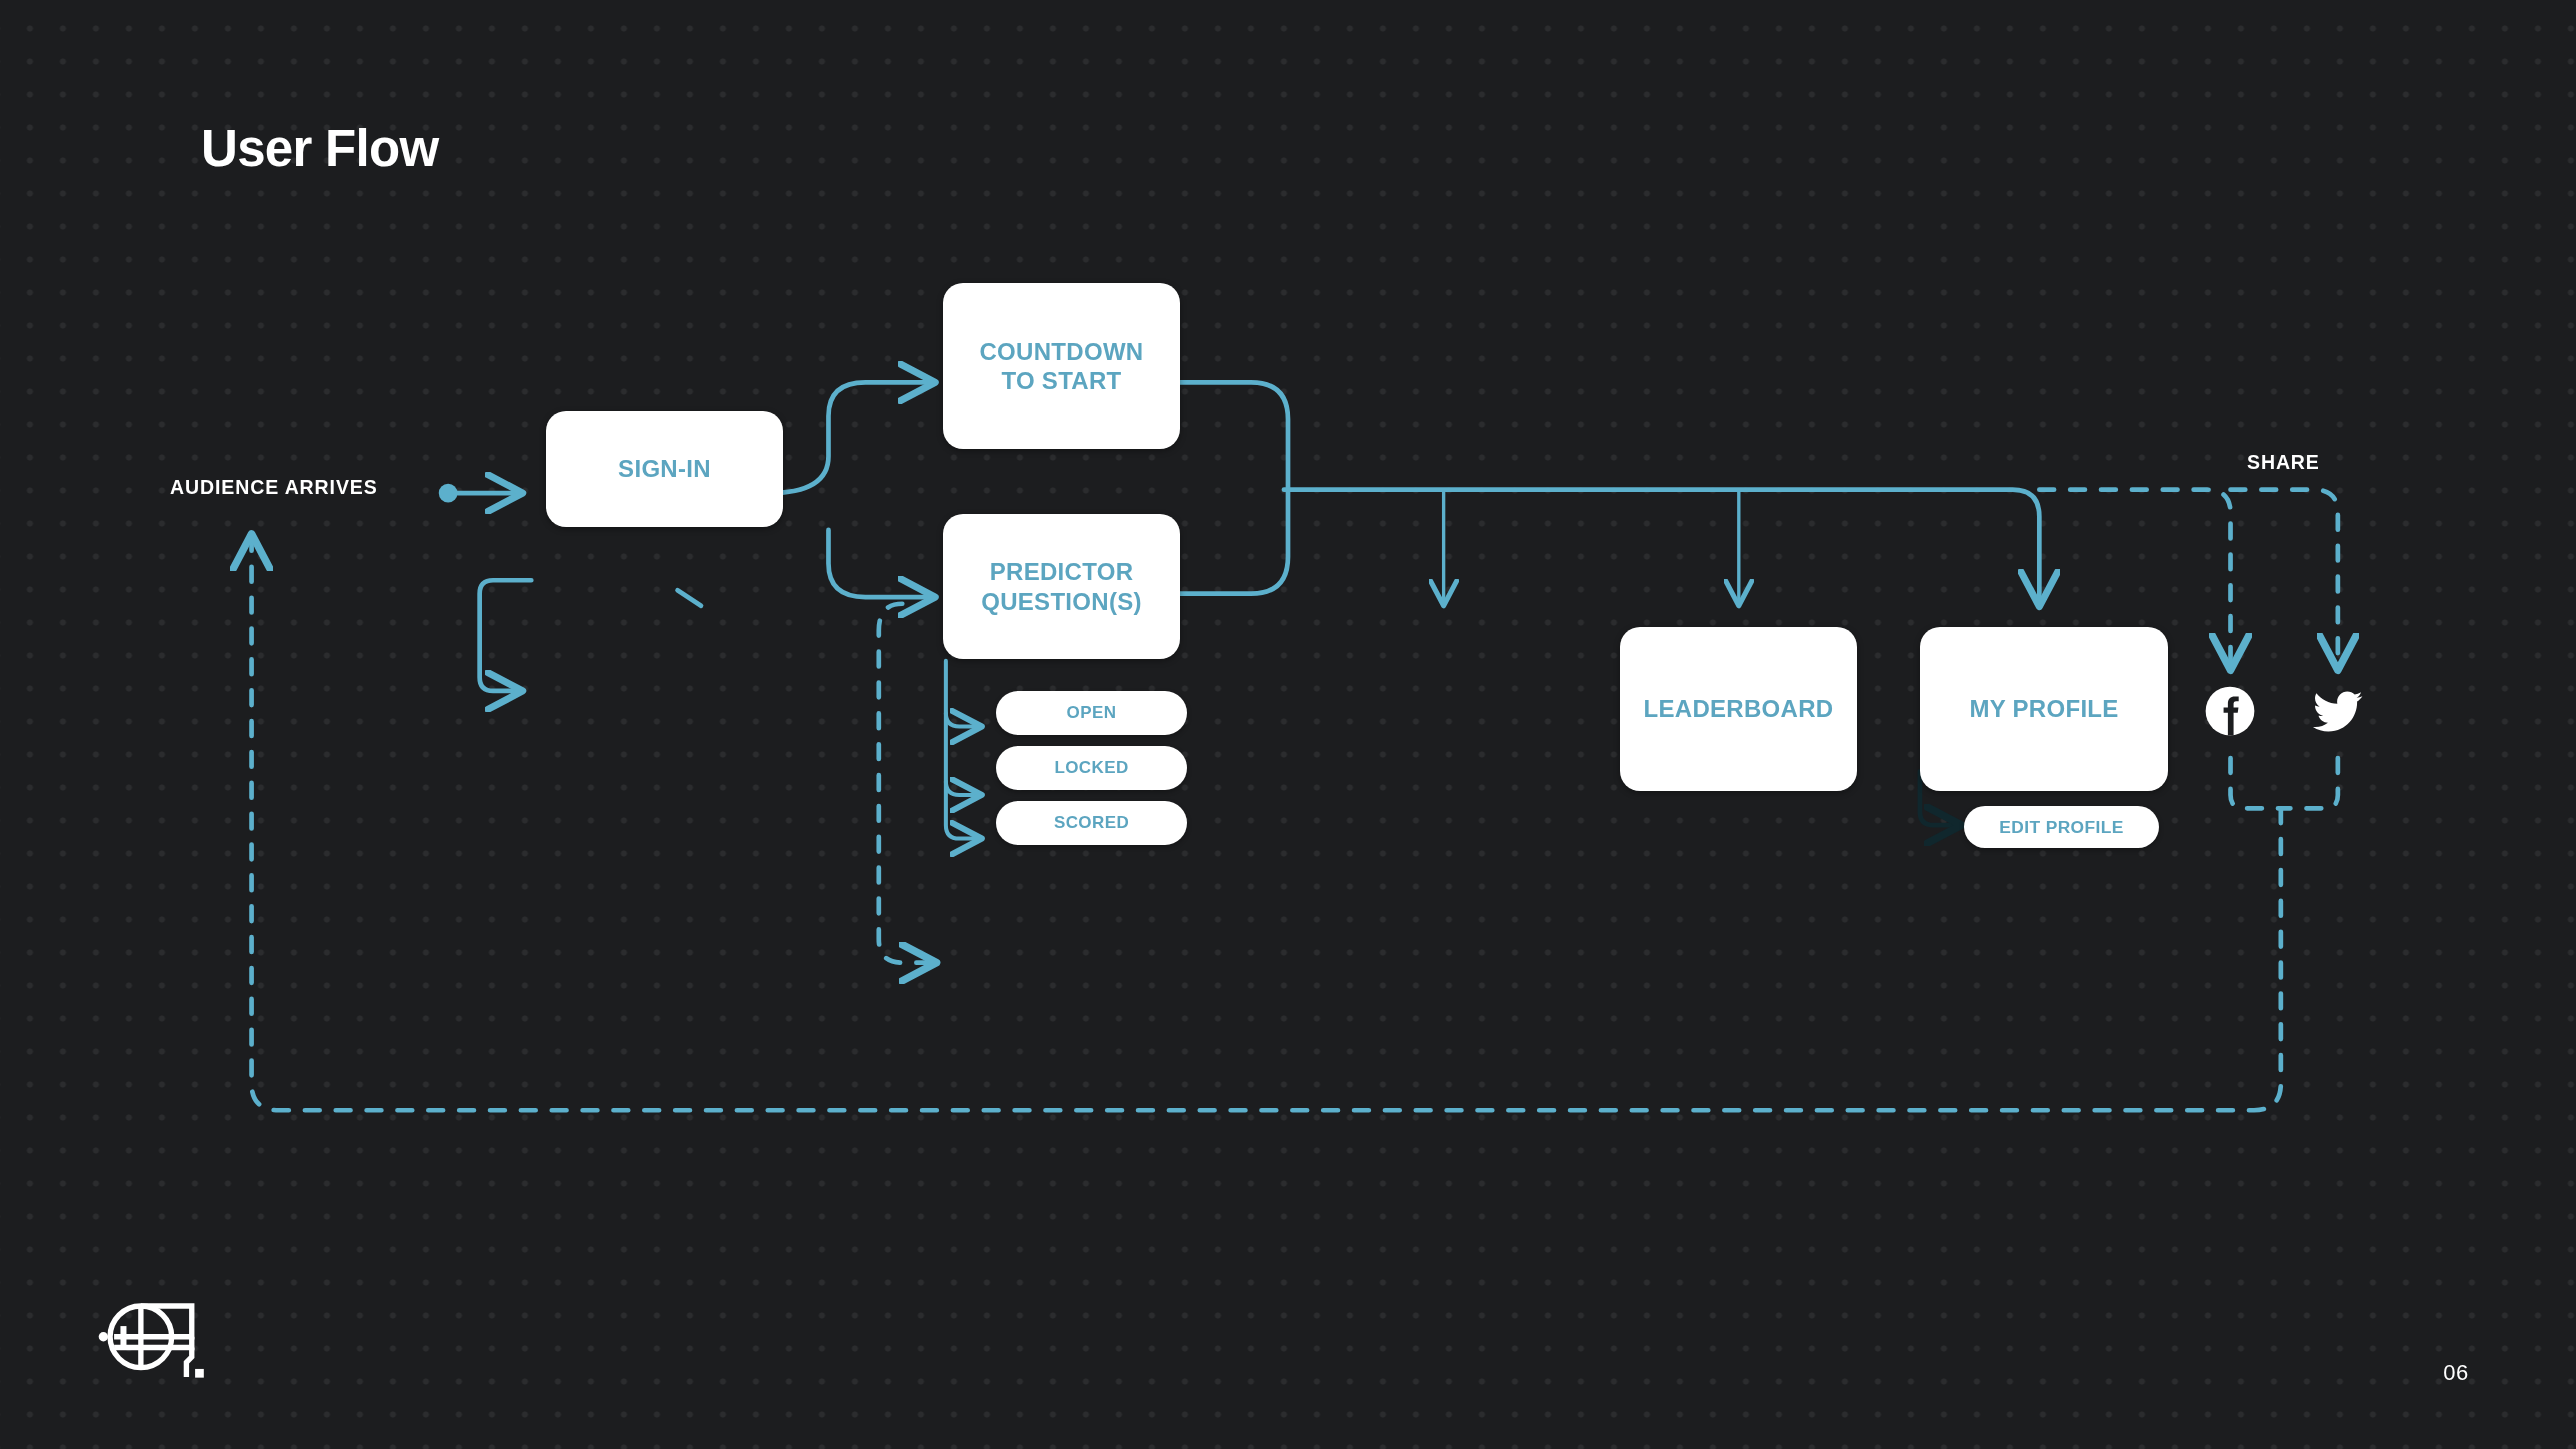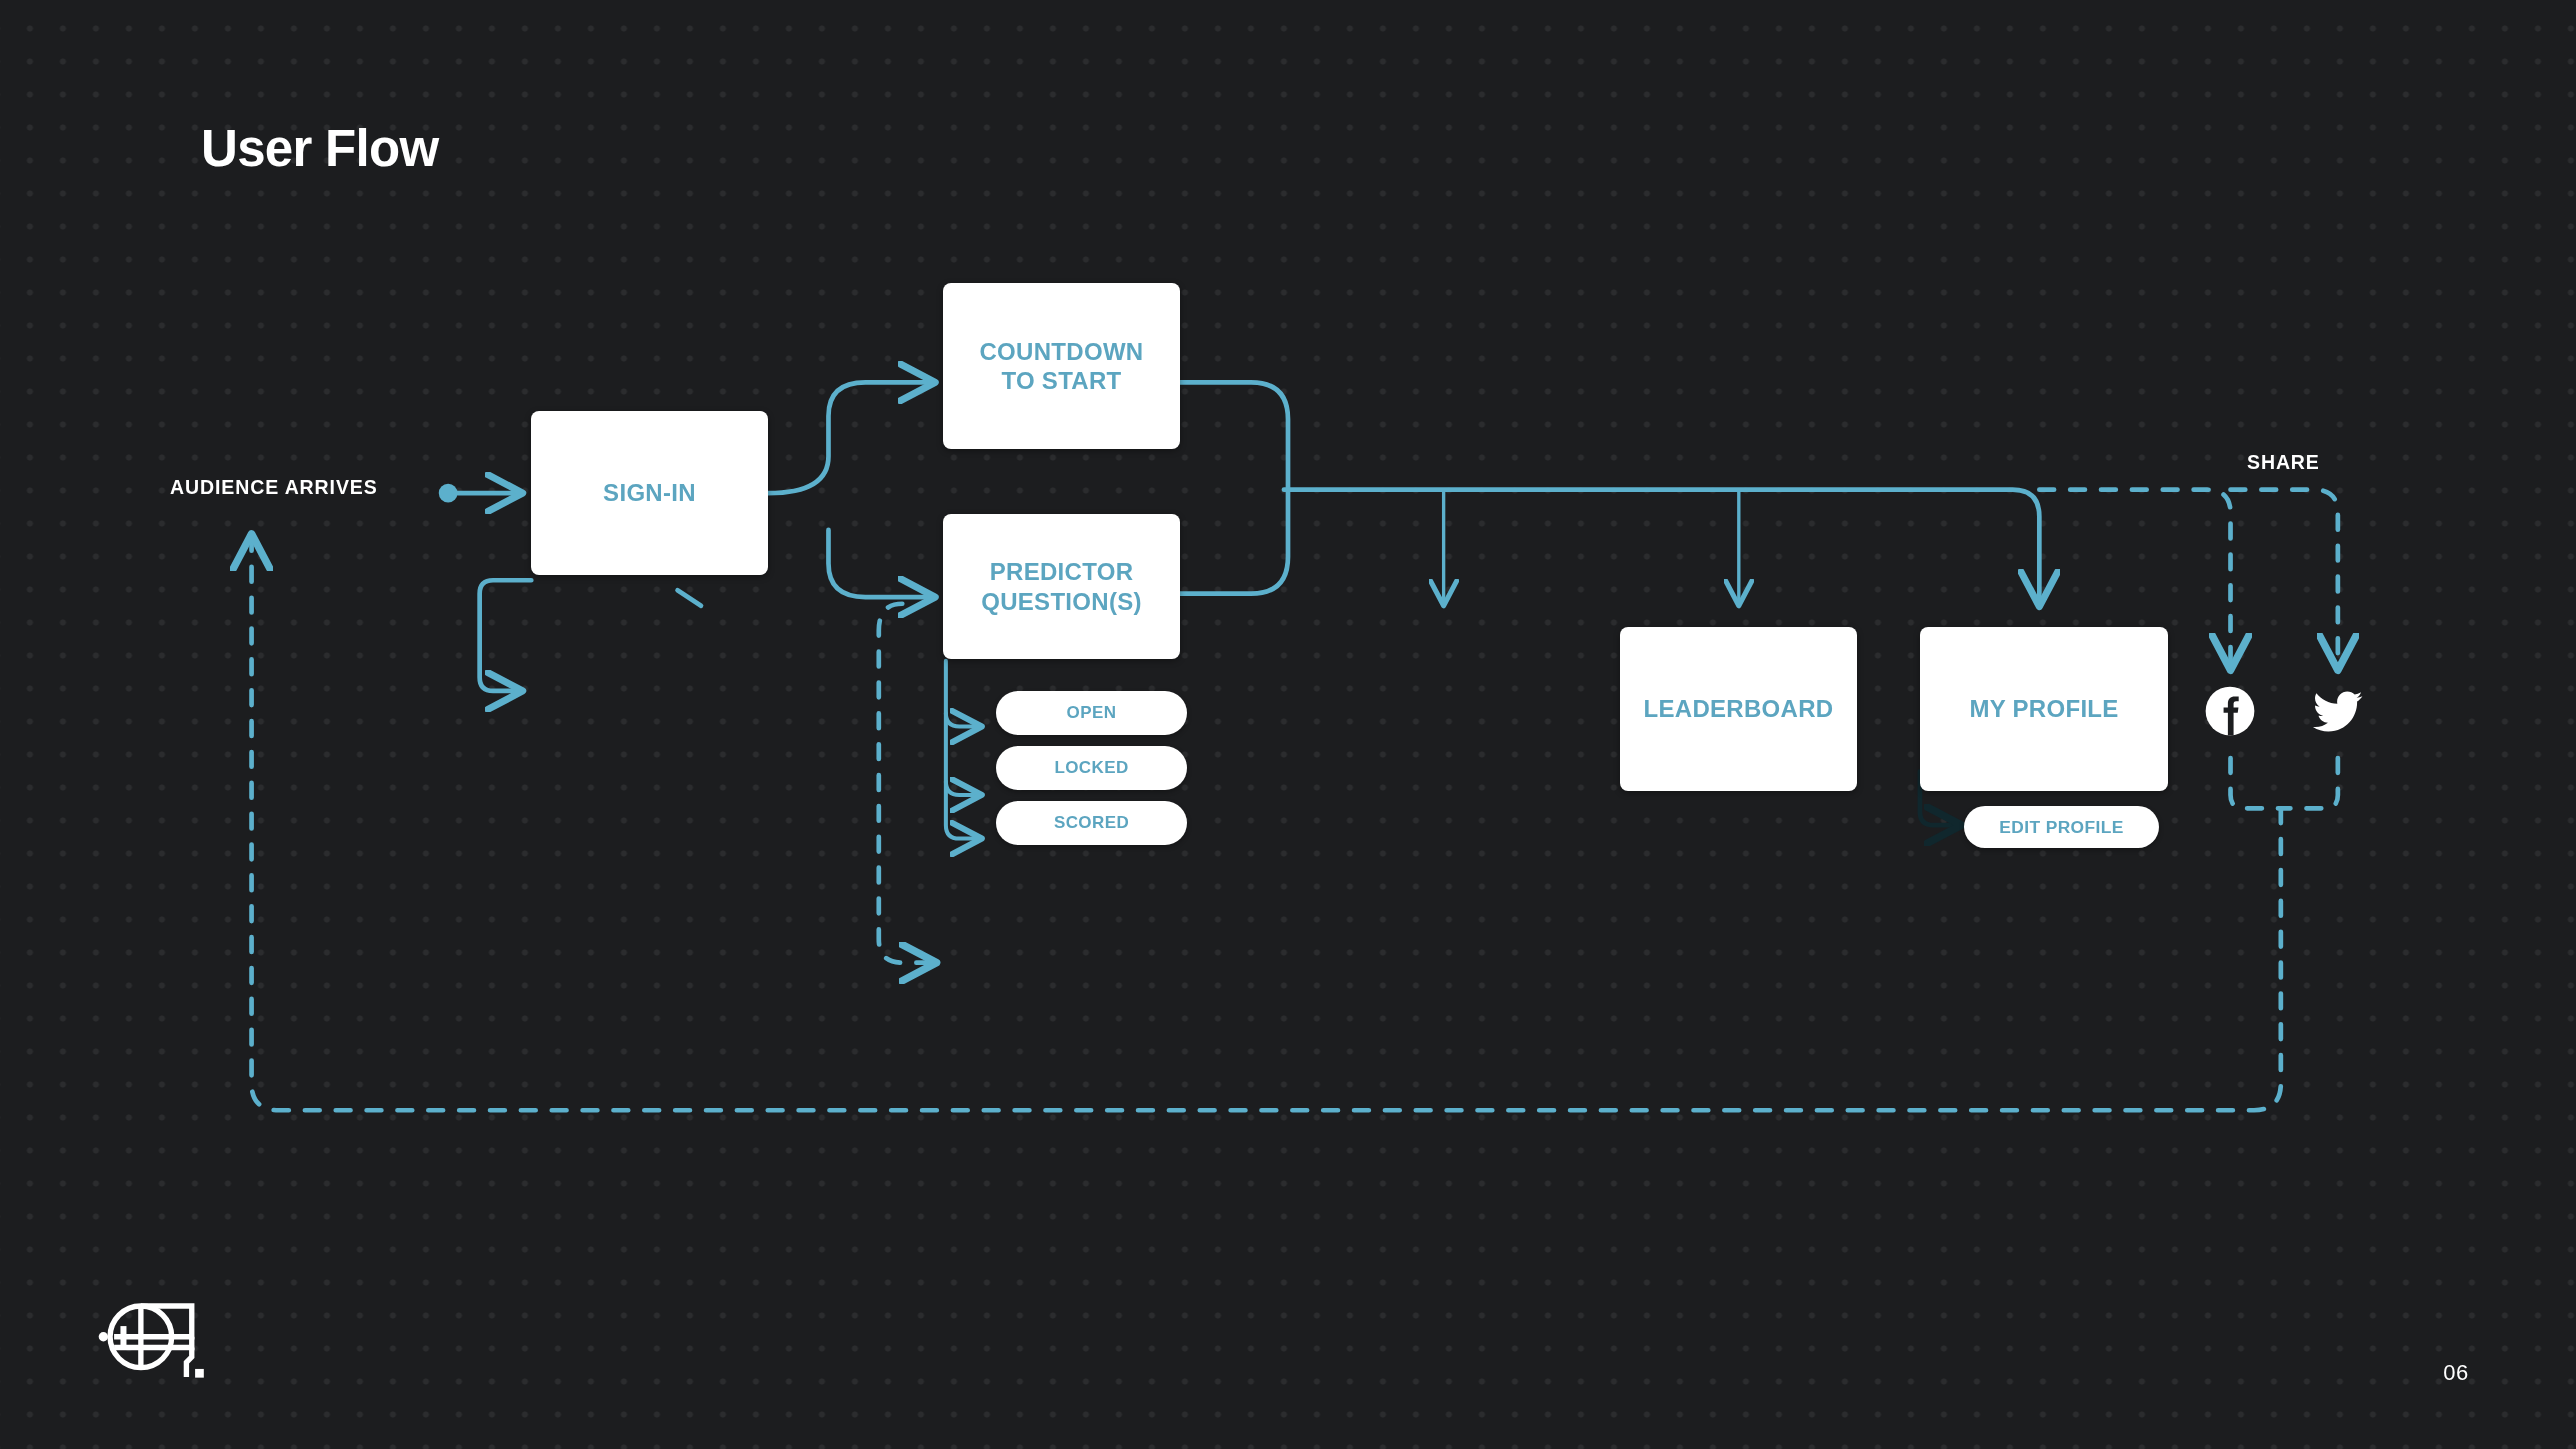--- a/index.html
+++ b/index.html
@@ -36,21 +36,21 @@
   #connectors {
     position: absolute;
     left: 0; top: 0;
     width: 2576px; height: 1449px;
     pointer-events: none;
   }
   
   .node {
     position: absolute;
     background: #ffffff;
-    border-radius: 8px;
+    border-radius: 20px;
     display: flex;
     align-items: center;
     justify-content: center;
     text-align: center;
     color: #5ca5c0;
     font-weight: bold;
     letter-spacing: 0.3px;
     line-height: 1.22;
     box-shadow: 0 2px 6.7px rgba(0,0,0,0.35);
   }
@@ -161,21 +161,21 @@
       <path d="M3400,1205 L3400,1615 Q3400,1655 3360,1655 L415,1655 Q375,1655 375,1615 L375,800" marker-end="url(#ahd)"></path>
     </g>
 
     <g fill="none" stroke="#10272d" stroke-width="7" stroke-linecap="round" stroke-linejoin="round">
       <path d="M2862,1150 L2862,1210 Q2862,1230 2882,1230 L2920,1230" marker-end="url(#ahdark)"></path>
     </g>
   </svg>
 
   <div class="plain-label" style="left:170px; top:476px; font-size:19.5px;">AUDIENCE ARRIVES</div>
 
-  <div class="node node-lg" style="left:531px; top:411px; width:237px; height:164px;">SIGN-IN</div>
+  <div class="node node-lg" style="left:546px; top:411px; width:237px; height:116px;">SIGN-IN</div>
 
 
   <div class="node node-lg" style="left:943px; top:283px; width:237px; height:166px; padding:0 23px;">COUNTDOWN TO START</div>
 
   <div class="node node-lg" style="left:943px; top:514px; width:237px; height:145px; padding:8px 16px;">PREDICTOR QUESTION(S)</div>
 
 
 
   <div class="node node-lg" style="left:1620px; top:627px; width:237px; height:164px; padding:0 13.4px;">LEADERBOARD</div>
 

